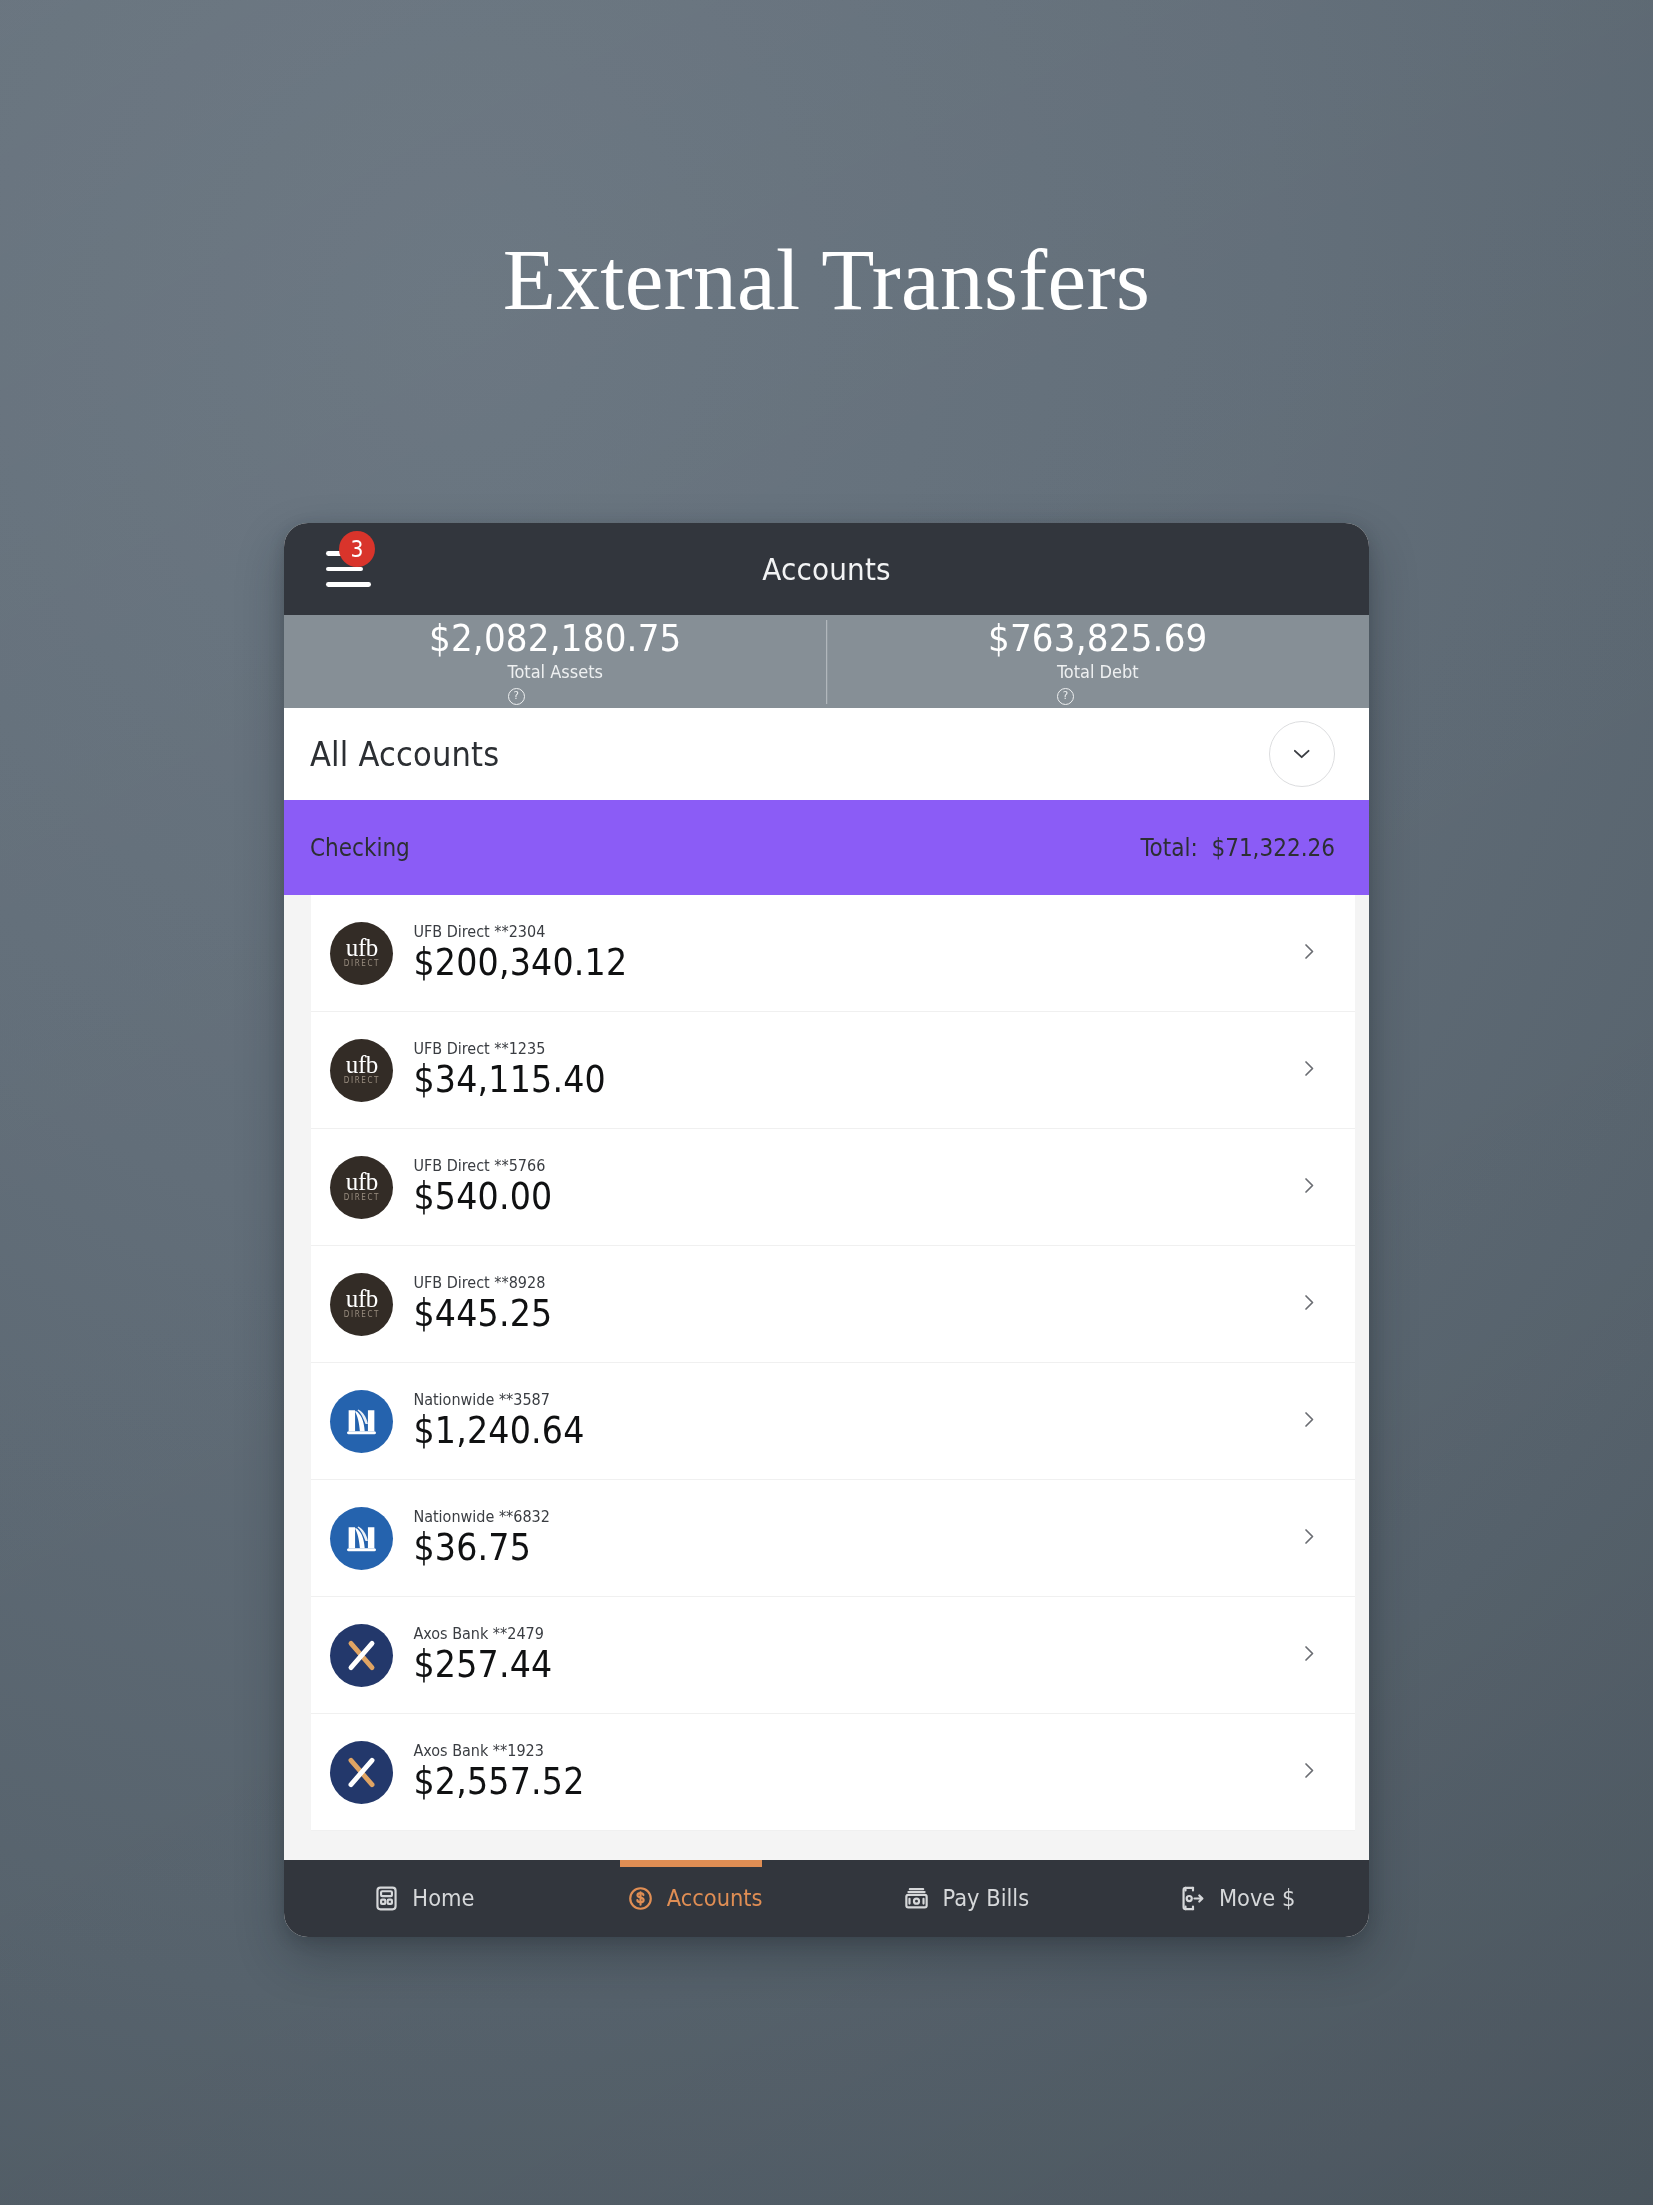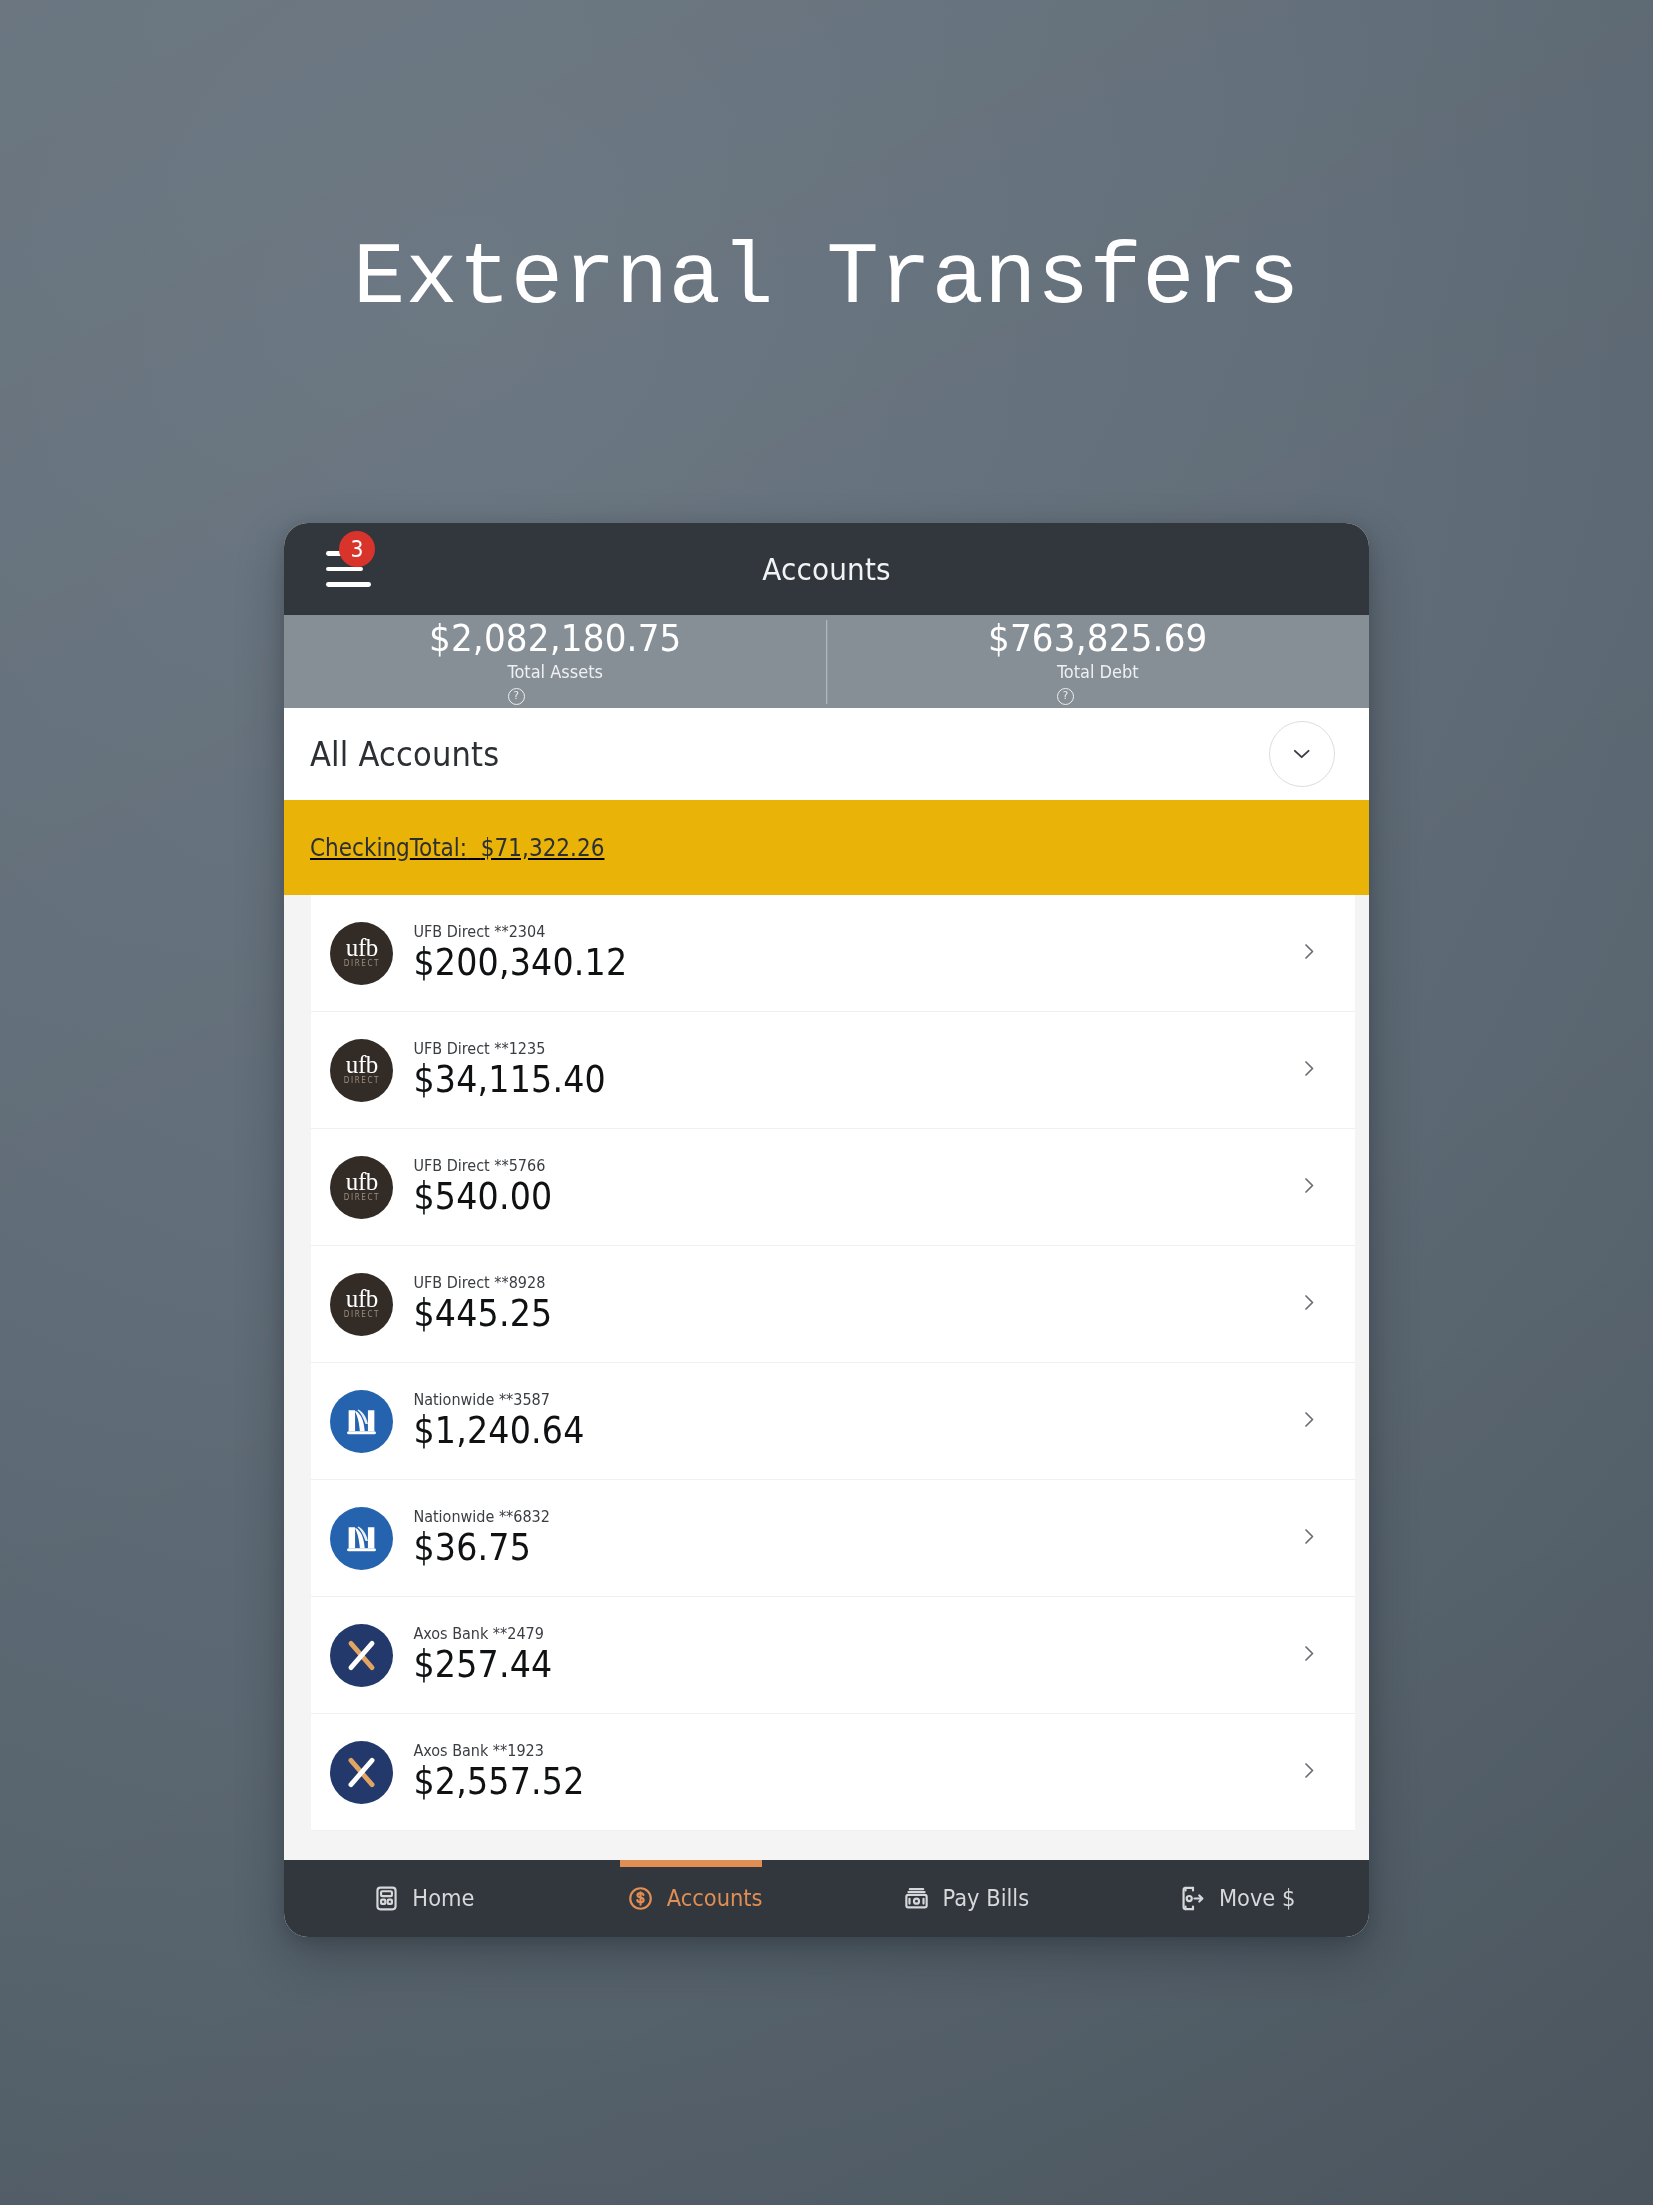--- a/index.html
+++ b/index.html
@@ -17,21 +17,21 @@
   }
   #bg-sheen{
     position:absolute; inset:0;
     background:linear-gradient(152deg, rgba(255,255,255,0.045) 0%, rgba(255,255,255,0.012) 34%, rgba(0,0,0,0.0) 58%, rgba(0,0,0,0.05) 100%);
   }
 
   
   #page-title{
     position:absolute; top:236px; left:0; width:100%;
     text-align:center;
-    font-family:Liberation Mono, monospace;
+    font-family:Liberation Serif, serif;
     font-weight:300;
     font-size:87px;
     letter-spacing:0.4px;
     color:#ffffff;
     line-height:1;
     white-space:nowrap;
   }
 
   
   #device{
@@ -124,25 +124,24 @@
   }
   .round-btn{
     width:66px; height:66px; border-radius:50%;
     border:1.2px solid #dcdddf; background:#fff;
     display:flex; align-items:center; justify-content:center;
     cursor:pointer;
   }
 
   
   .group-bar{
-    background:#eab308;
+    background:#8b5cf6;
     height:95px;
-    display:flex; align-items:center; justify-content:flex-start;
+    display:flex; align-items:center; justify-content:space-between;
     padding:0 34px 0 26px;
-    text-decoration:underline;
   }
   .group-name{
     font-family:"DejaVu Sans Condensed","Liberation Sans", sans-serif;
     font-size:24px; color:#2c2f33;
   }
   .group-total{
     font-family:"DejaVu Sans Condensed","Liberation Sans", sans-serif;
     font-size:24px; color:#2c2f33;
   }
 

